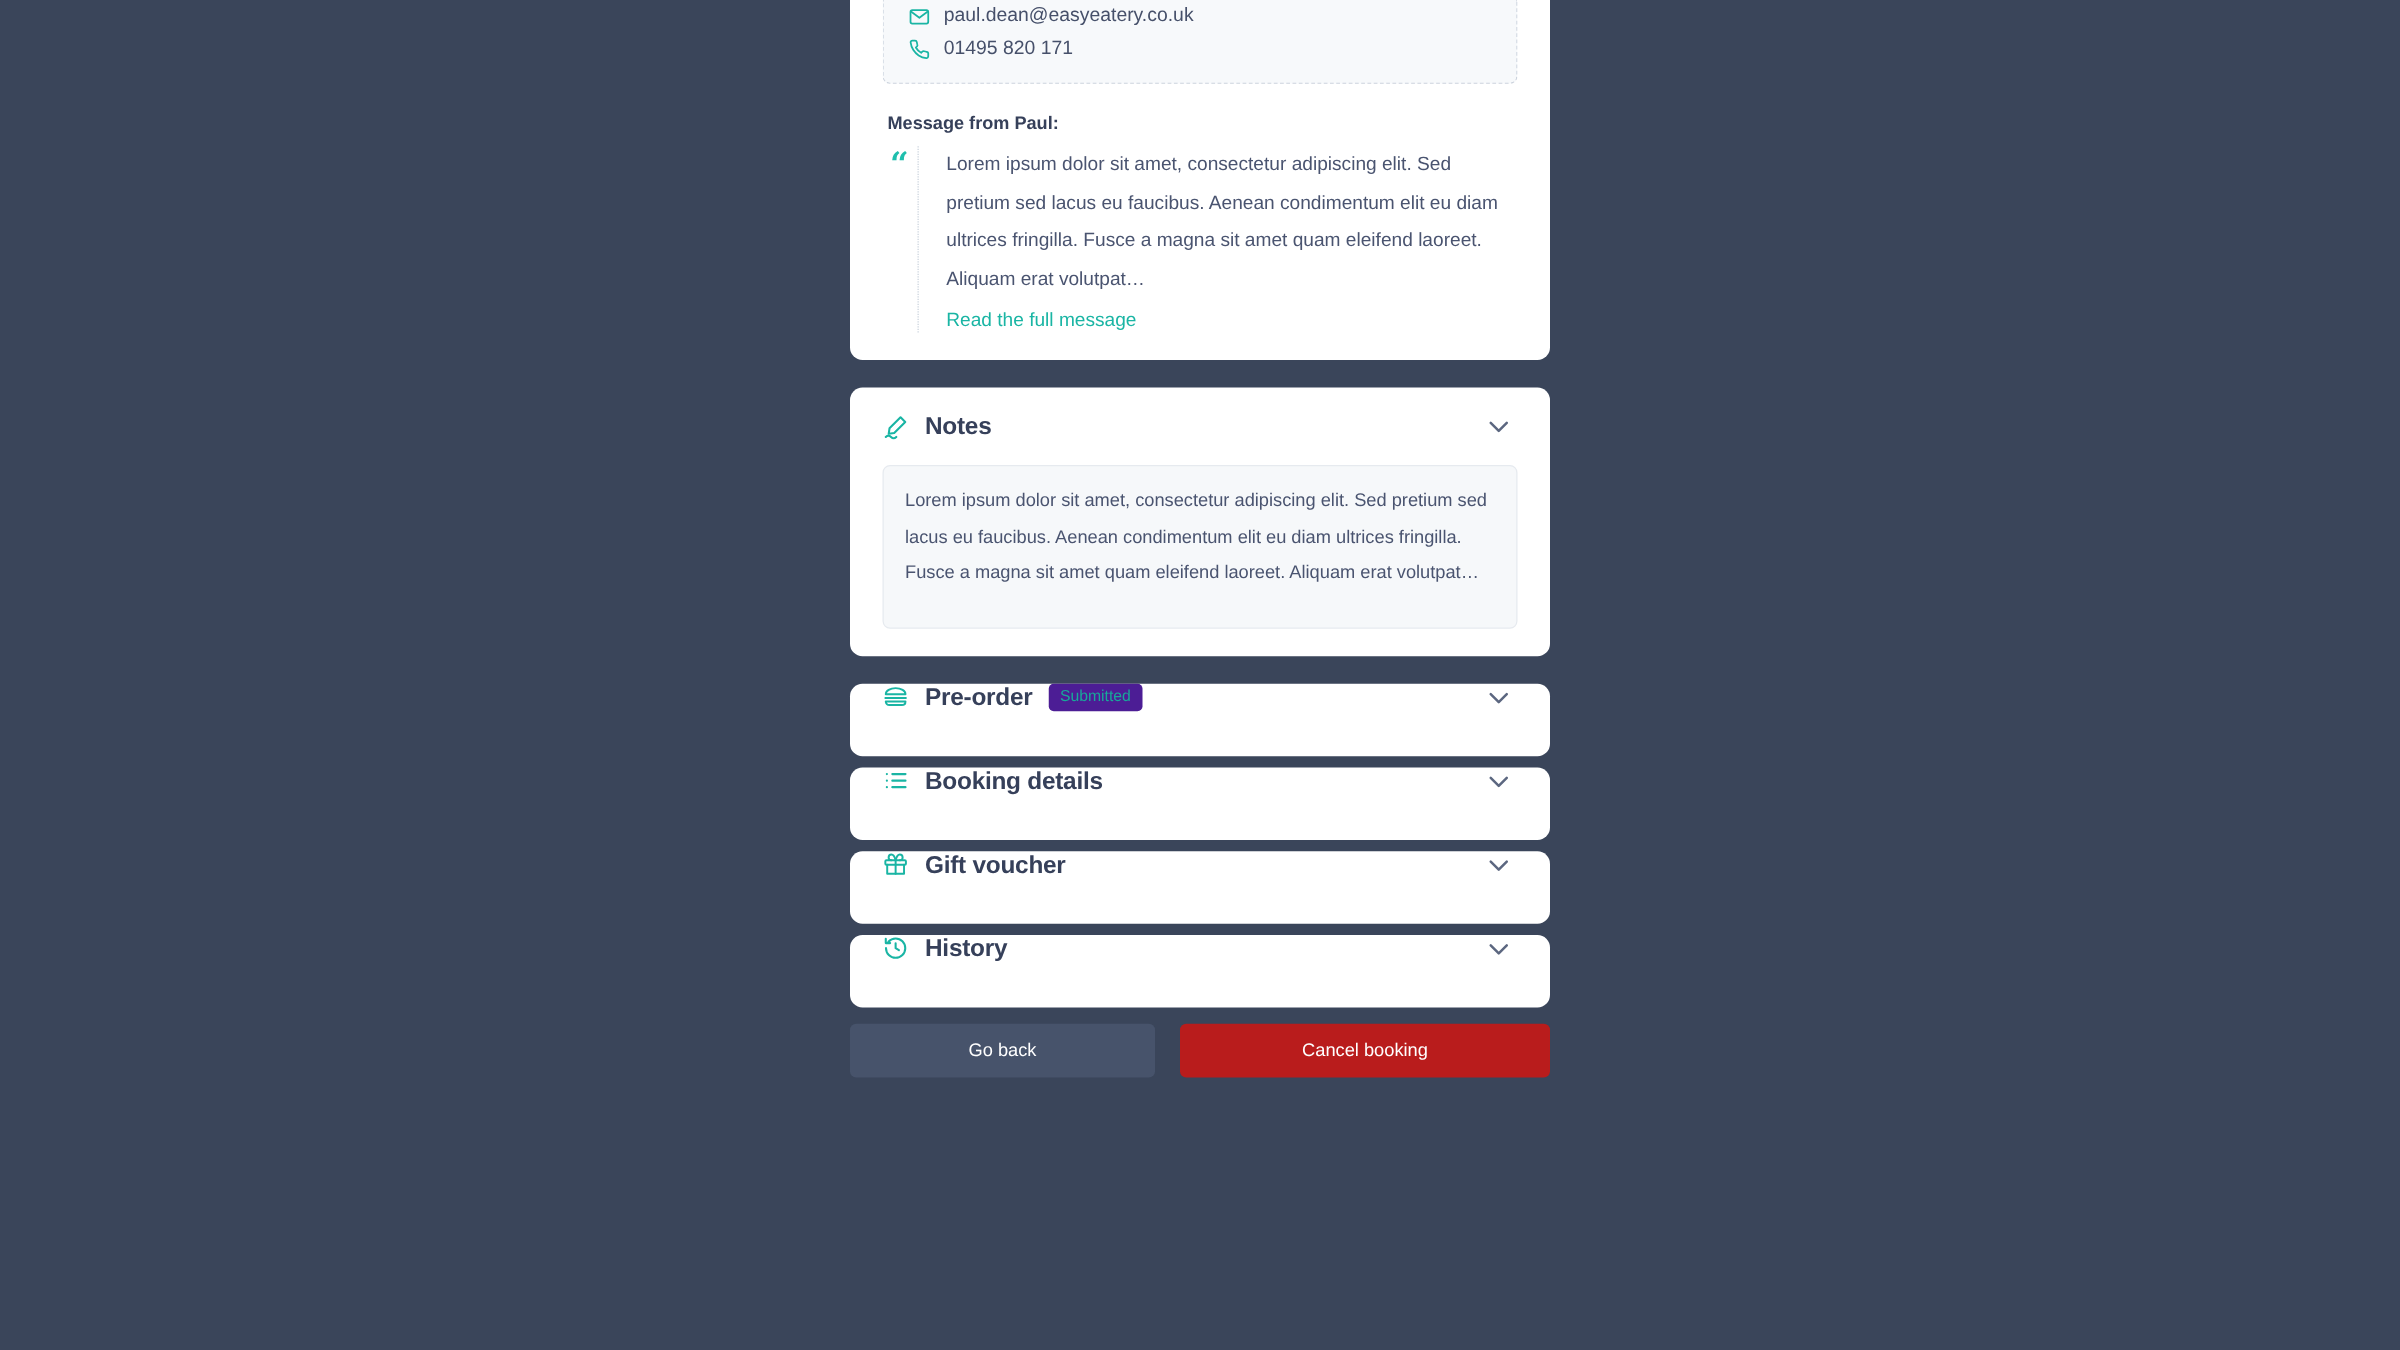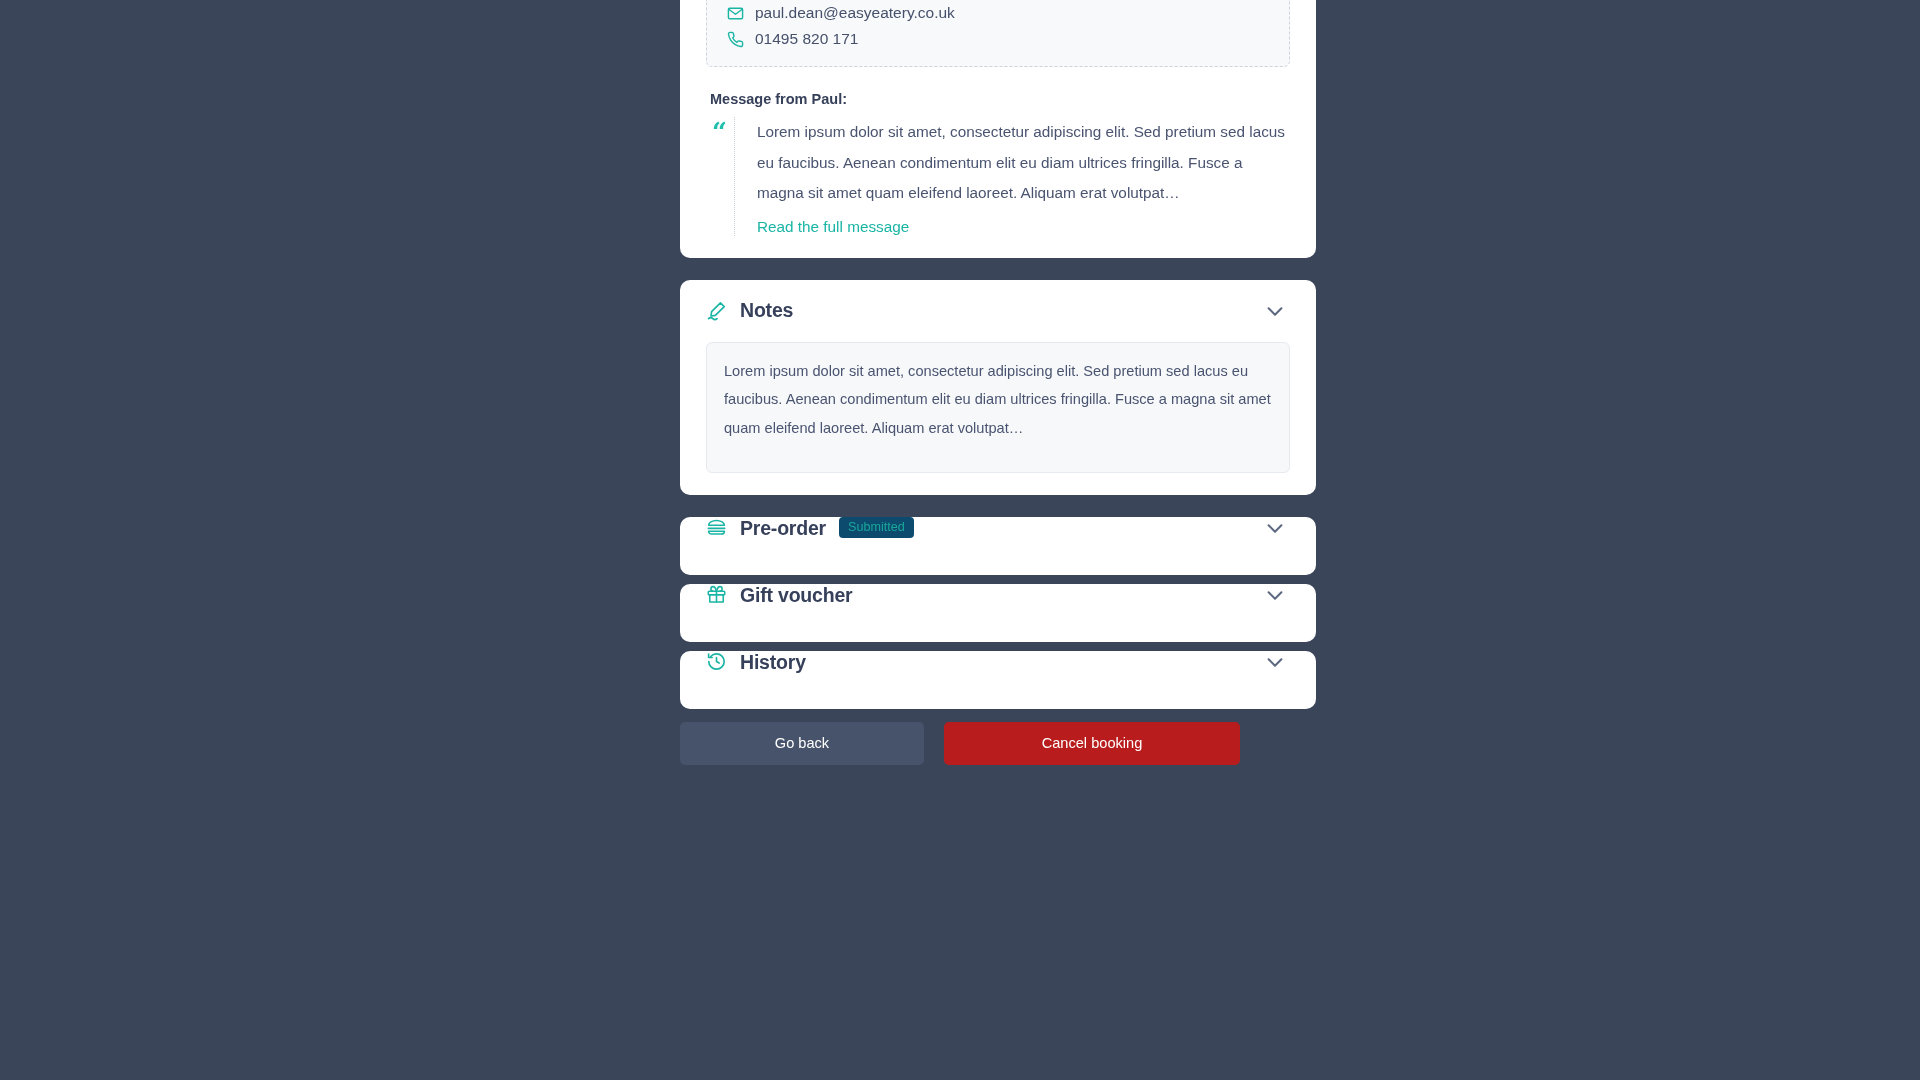--- a/index.html
+++ b/index.html
@@ -23,21 +23,21 @@
     position: absolute;
     left: 680px;
     top: 0;
     width: 560px;
   }
 
   
   .card {
     background: #ffffff;
     border-radius: 10px;
-    width: 636px;
+    width: 560px;
   }
 
   
   .card-guest {
     border-radius: 0 0 10px 10px;
     padding: 0 30px 22px 30px;
     margin-bottom: 22px;
   }
 
   .contact-box {
@@ -151,21 +151,21 @@
     cursor: pointer;
   }
 
   .badge {
     font-size: 12.6px;
     border-radius: 4px;
     padding: 4px 9px 5px 9px;
     line-height: 1;
     white-space: nowrap;
   }
-  .badge-submitted { color: #18a899; background: #0c4a6e; }
+  .badge-submitted { color: #18a899; background: #4c1d95; }
   .badge-unpaid { color: #e01e45; background: #fde0e6; }
 
   
   .footer {
     display: flex;
     gap: 20px;
     margin-top: 13px;
   }
 
   .btn {
@@ -250,20 +250,35 @@
       <span class="badge badge-submitted">Submitted</span>
       <span class="spacer"></span>
       <span class="chevron">
         <svg width="22" height="22" viewBox="0 0 24 24" fill="none" stroke="#5c6780" stroke-width="2.2" stroke-linecap="round" stroke-linejoin="round">
             <path d="M5 9l7 7 7-7"></path>
           </svg>
       </span>
     </div>
 
 
+    <div class="card row-card">
+      <span class="ico">
+        <svg width="21" height="21" viewBox="0 0 24 24" fill="none" stroke="#1ab5a4" stroke-width="2" stroke-linecap="round" stroke-linejoin="round">
+          <path d="M9 6h12M9 12h12M9 18h12"></path>
+            <path d="M4 6h.01M4 12h.01M4 18h.01"></path>
+        </svg>
+      </span>
+      <span class="section-title">Booking details</span>
+      <span class="spacer"></span>
+      <span class="chevron">
+        <svg width="22" height="22" viewBox="0 0 24 24" fill="none" stroke="#5c6780" stroke-width="2.2" stroke-linecap="round" stroke-linejoin="round">
+            <path d="M5 9l7 7 7-7"></path>
+          </svg>
+      </span>
+    </div>
 
     <div class="card row-card">
       <span class="ico">
         <svg width="21" height="21" viewBox="0 0 24 24" fill="none" stroke="#1ab5a4" stroke-width="1.8" stroke-linecap="round" stroke-linejoin="round">
           <rect x="2.6" y="8.2" width="18.8" height="4.2" rx="1"></rect>
             <path d="M4.3 12.4v8.2h15.4v-8.2"></path>
             <path d="M12 8.2v12.4"></path>
           <path d="M12 8.2S10.6 3 8.2 3a2.4 2.4 0 000 5.2"></path>
             <path d="M12 8.2S13.4 3 15.8 3a2.4 2.4 0 010 5.2"></path>
         </svg>

